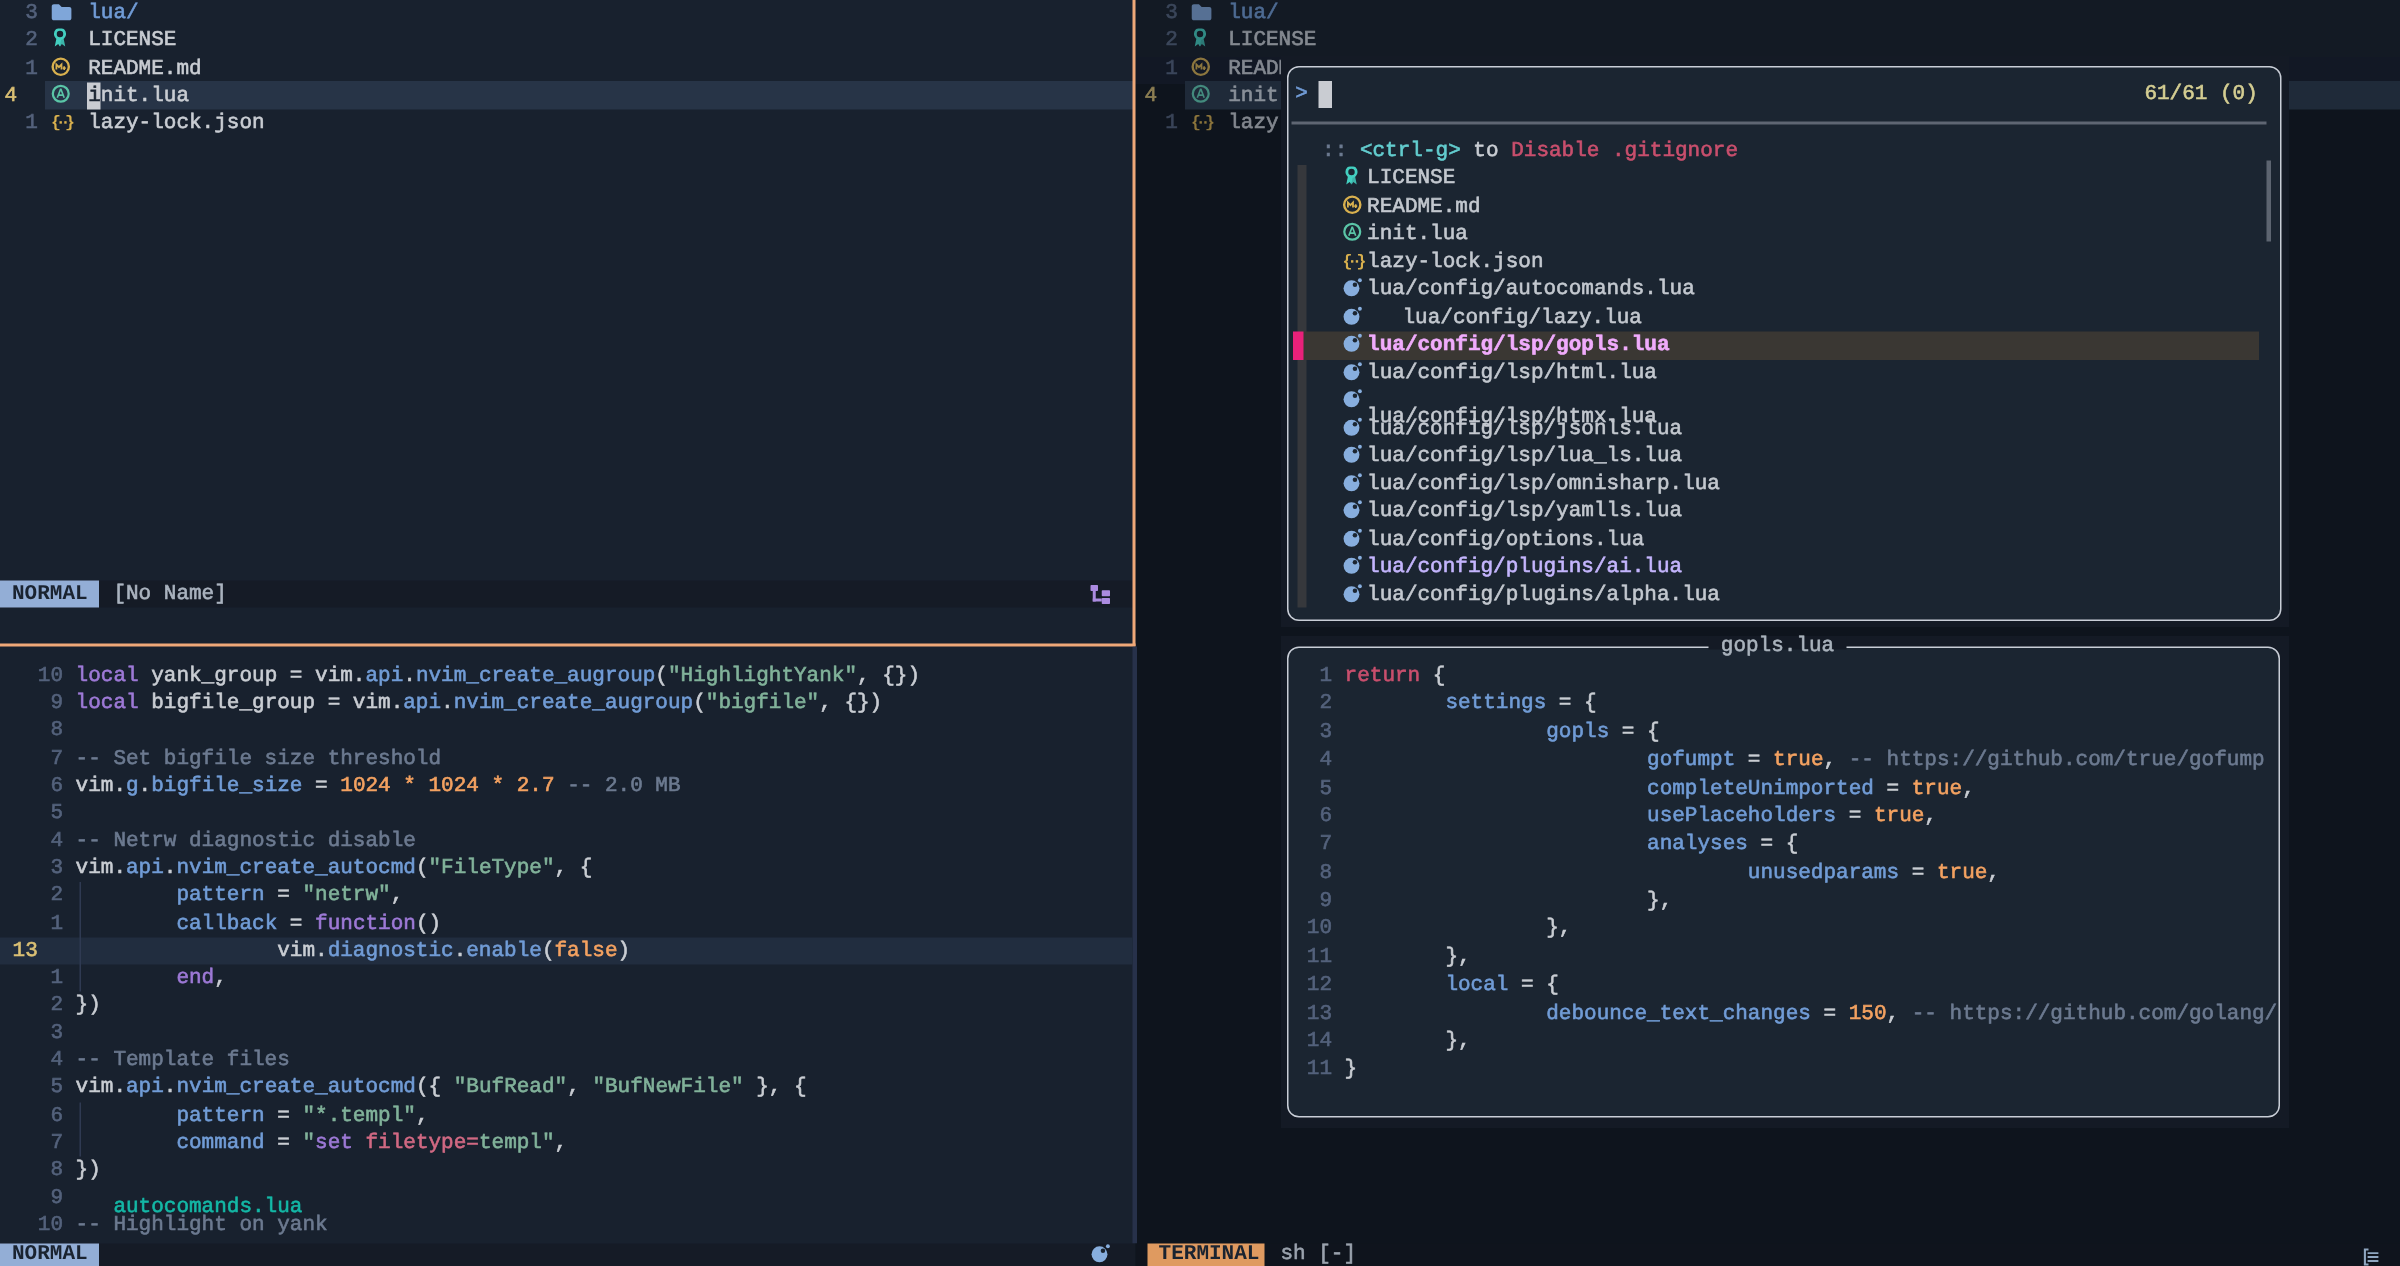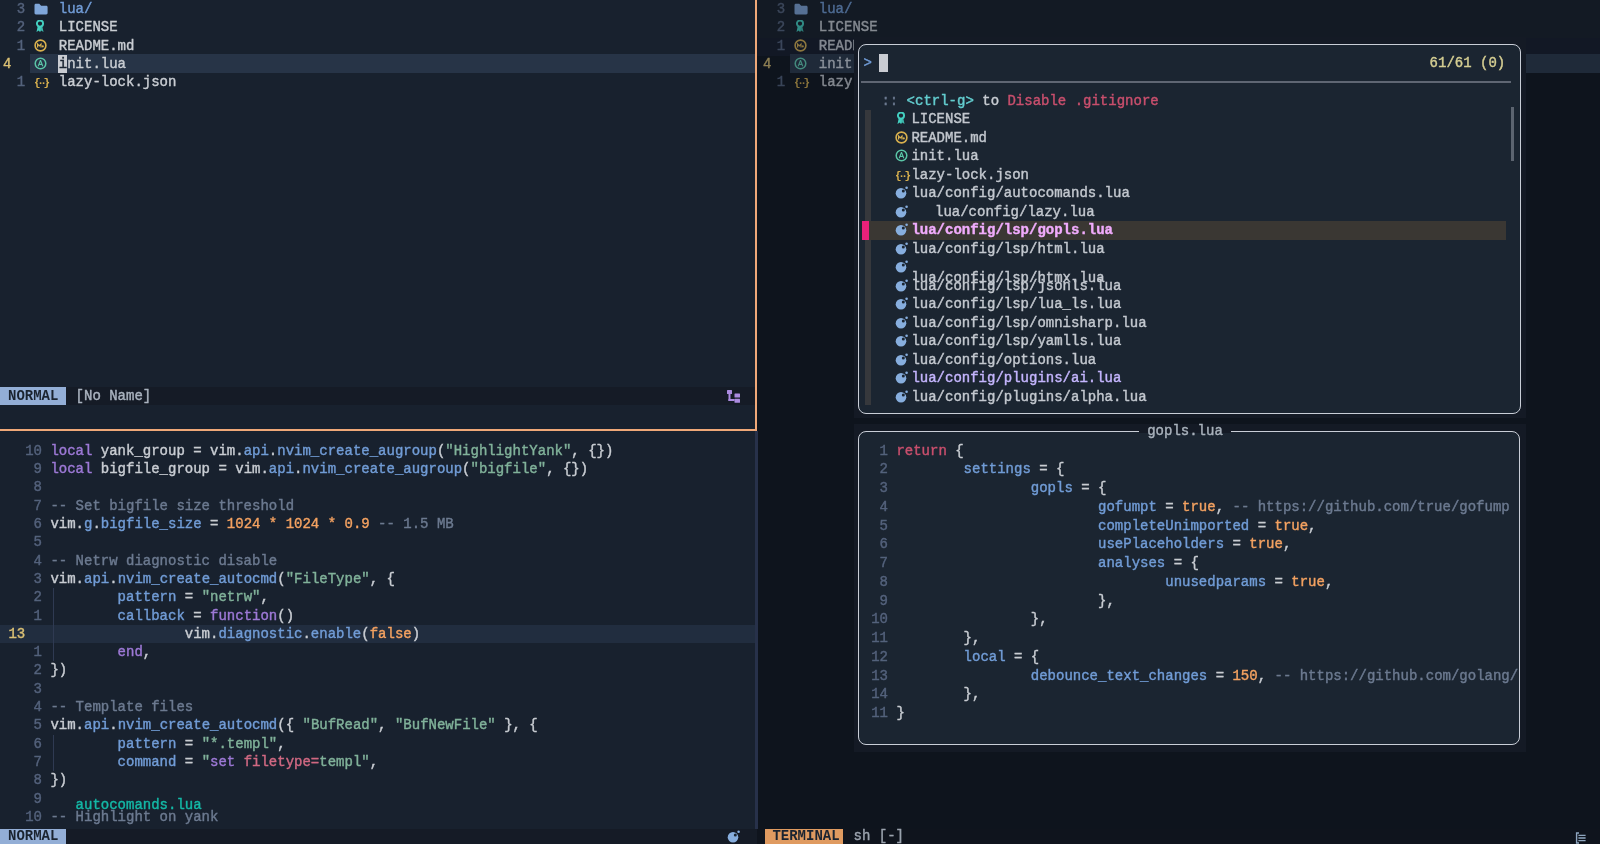--- a/index.html
+++ b/index.html
@@ -110,21 +110,21 @@
 <div class="a" style="left:52.6px;top:588.2px;width:1.6px;height:73.2px;background:#2f3a52"></div>
 <div class="a" style="left:52.6px;top:734.6px;width:1.6px;height:36.6px;background:#2f3a52"></div>
 <div class="a n" style="left:0px;top:441.8px;height:18.3px;line-height:18.3px;">&nbsp;&nbsp;&nbsp;10</div>
 <div class="a fg" style="left:50.4px;top:441.8px;height:18.3px;line-height:18.3px;"><span class="m">local</span> yank_group = vim.<span class="b">api</span>.<span class="b">nvim_create_augroup</span>(<span class="g">"HighlightYank"</span>, {})</div>
 <div class="a n" style="left:0px;top:460.1px;height:18.3px;line-height:18.3px;">&nbsp;&nbsp;&nbsp;&nbsp;9</div>
 <div class="a fg" style="left:50.4px;top:460.1px;height:18.3px;line-height:18.3px;"><span class="m">local</span> bigfile_group = vim.<span class="b">api</span>.<span class="b">nvim_create_augroup</span>(<span class="g">"bigfile"</span>, {})</div>
 <div class="a n" style="left:0px;top:478.40000000000003px;height:18.3px;line-height:18.3px;">&nbsp;&nbsp;&nbsp;&nbsp;8</div>
 <div class="a n" style="left:0px;top:496.70000000000005px;height:18.3px;line-height:18.3px;">&nbsp;&nbsp;&nbsp;&nbsp;7</div>
 <div class="a fg" style="left:50.4px;top:496.70000000000005px;height:18.3px;line-height:18.3px;text-align:right;"><span class="c">-- Set bigfile size threshold</span></div>
 <div class="a n" style="left:0px;top:515.0px;height:18.3px;line-height:18.3px;">&nbsp;&nbsp;&nbsp;&nbsp;6</div>
-<div class="a fg" style="left:50.4px;top:515.0px;height:18.3px;line-height:18.3px;">vim.<span class="b">g</span>.<span class="b">bigfile_size</span> = <span class="o">1024 * 1024 * 0.9</span> <span class="c">-- 1.5 MB</span></div>
+<div class="a fg" style="left:50.4px;top:515.0px;height:18.3px;line-height:18.3px;">vim.<span class="b">g</span>.<span class="b">bigfile_size</span> = <span class="o">1024 * 1024 * 2.7</span> <span class="c">-- 2.0 MB</span></div>
 <div class="a n" style="left:0px;top:533.3px;height:18.3px;line-height:18.3px;">&nbsp;&nbsp;&nbsp;&nbsp;5</div>
 <div class="a n" style="left:0px;top:551.6px;height:18.3px;line-height:18.3px;">&nbsp;&nbsp;&nbsp;&nbsp;4</div>
 <div class="a fg" style="left:50.4px;top:551.6px;height:18.3px;line-height:18.3px;"><span class="c">-- Netrw diagnostic disable</span></div>
 <div class="a n" style="left:0px;top:569.9px;height:18.3px;line-height:18.3px;">&nbsp;&nbsp;&nbsp;&nbsp;3</div>
 <div class="a fg" style="left:50.4px;top:569.9px;height:18.3px;line-height:18.3px;">vim.<span class="b">api</span>.<span class="b">nvim_create_autocmd</span>(<span class="g">"FileType"</span>, {</div>
 <div class="a n" style="left:0px;top:588.2px;height:18.3px;line-height:18.3px;">&nbsp;&nbsp;&nbsp;&nbsp;2</div>
 <div class="a fg" style="left:50.4px;top:588.2px;height:18.3px;line-height:18.3px;">        <span class="b">pattern</span> = <span class="g">"netrw"</span>,</div>
 <div class="a n" style="left:0px;top:606.5px;height:18.3px;line-height:18.3px;">&nbsp;&nbsp;&nbsp;&nbsp;1</div>
 <div class="a fg" style="left:50.4px;top:606.5px;height:18.3px;line-height:18.3px;">        <span class="b">callback</span> = <span class="m">function</span>()</div>
 <div class="a y" style="left:0px;top:624.8px;height:18.3px;line-height:18.3px;">&nbsp;13</div>

